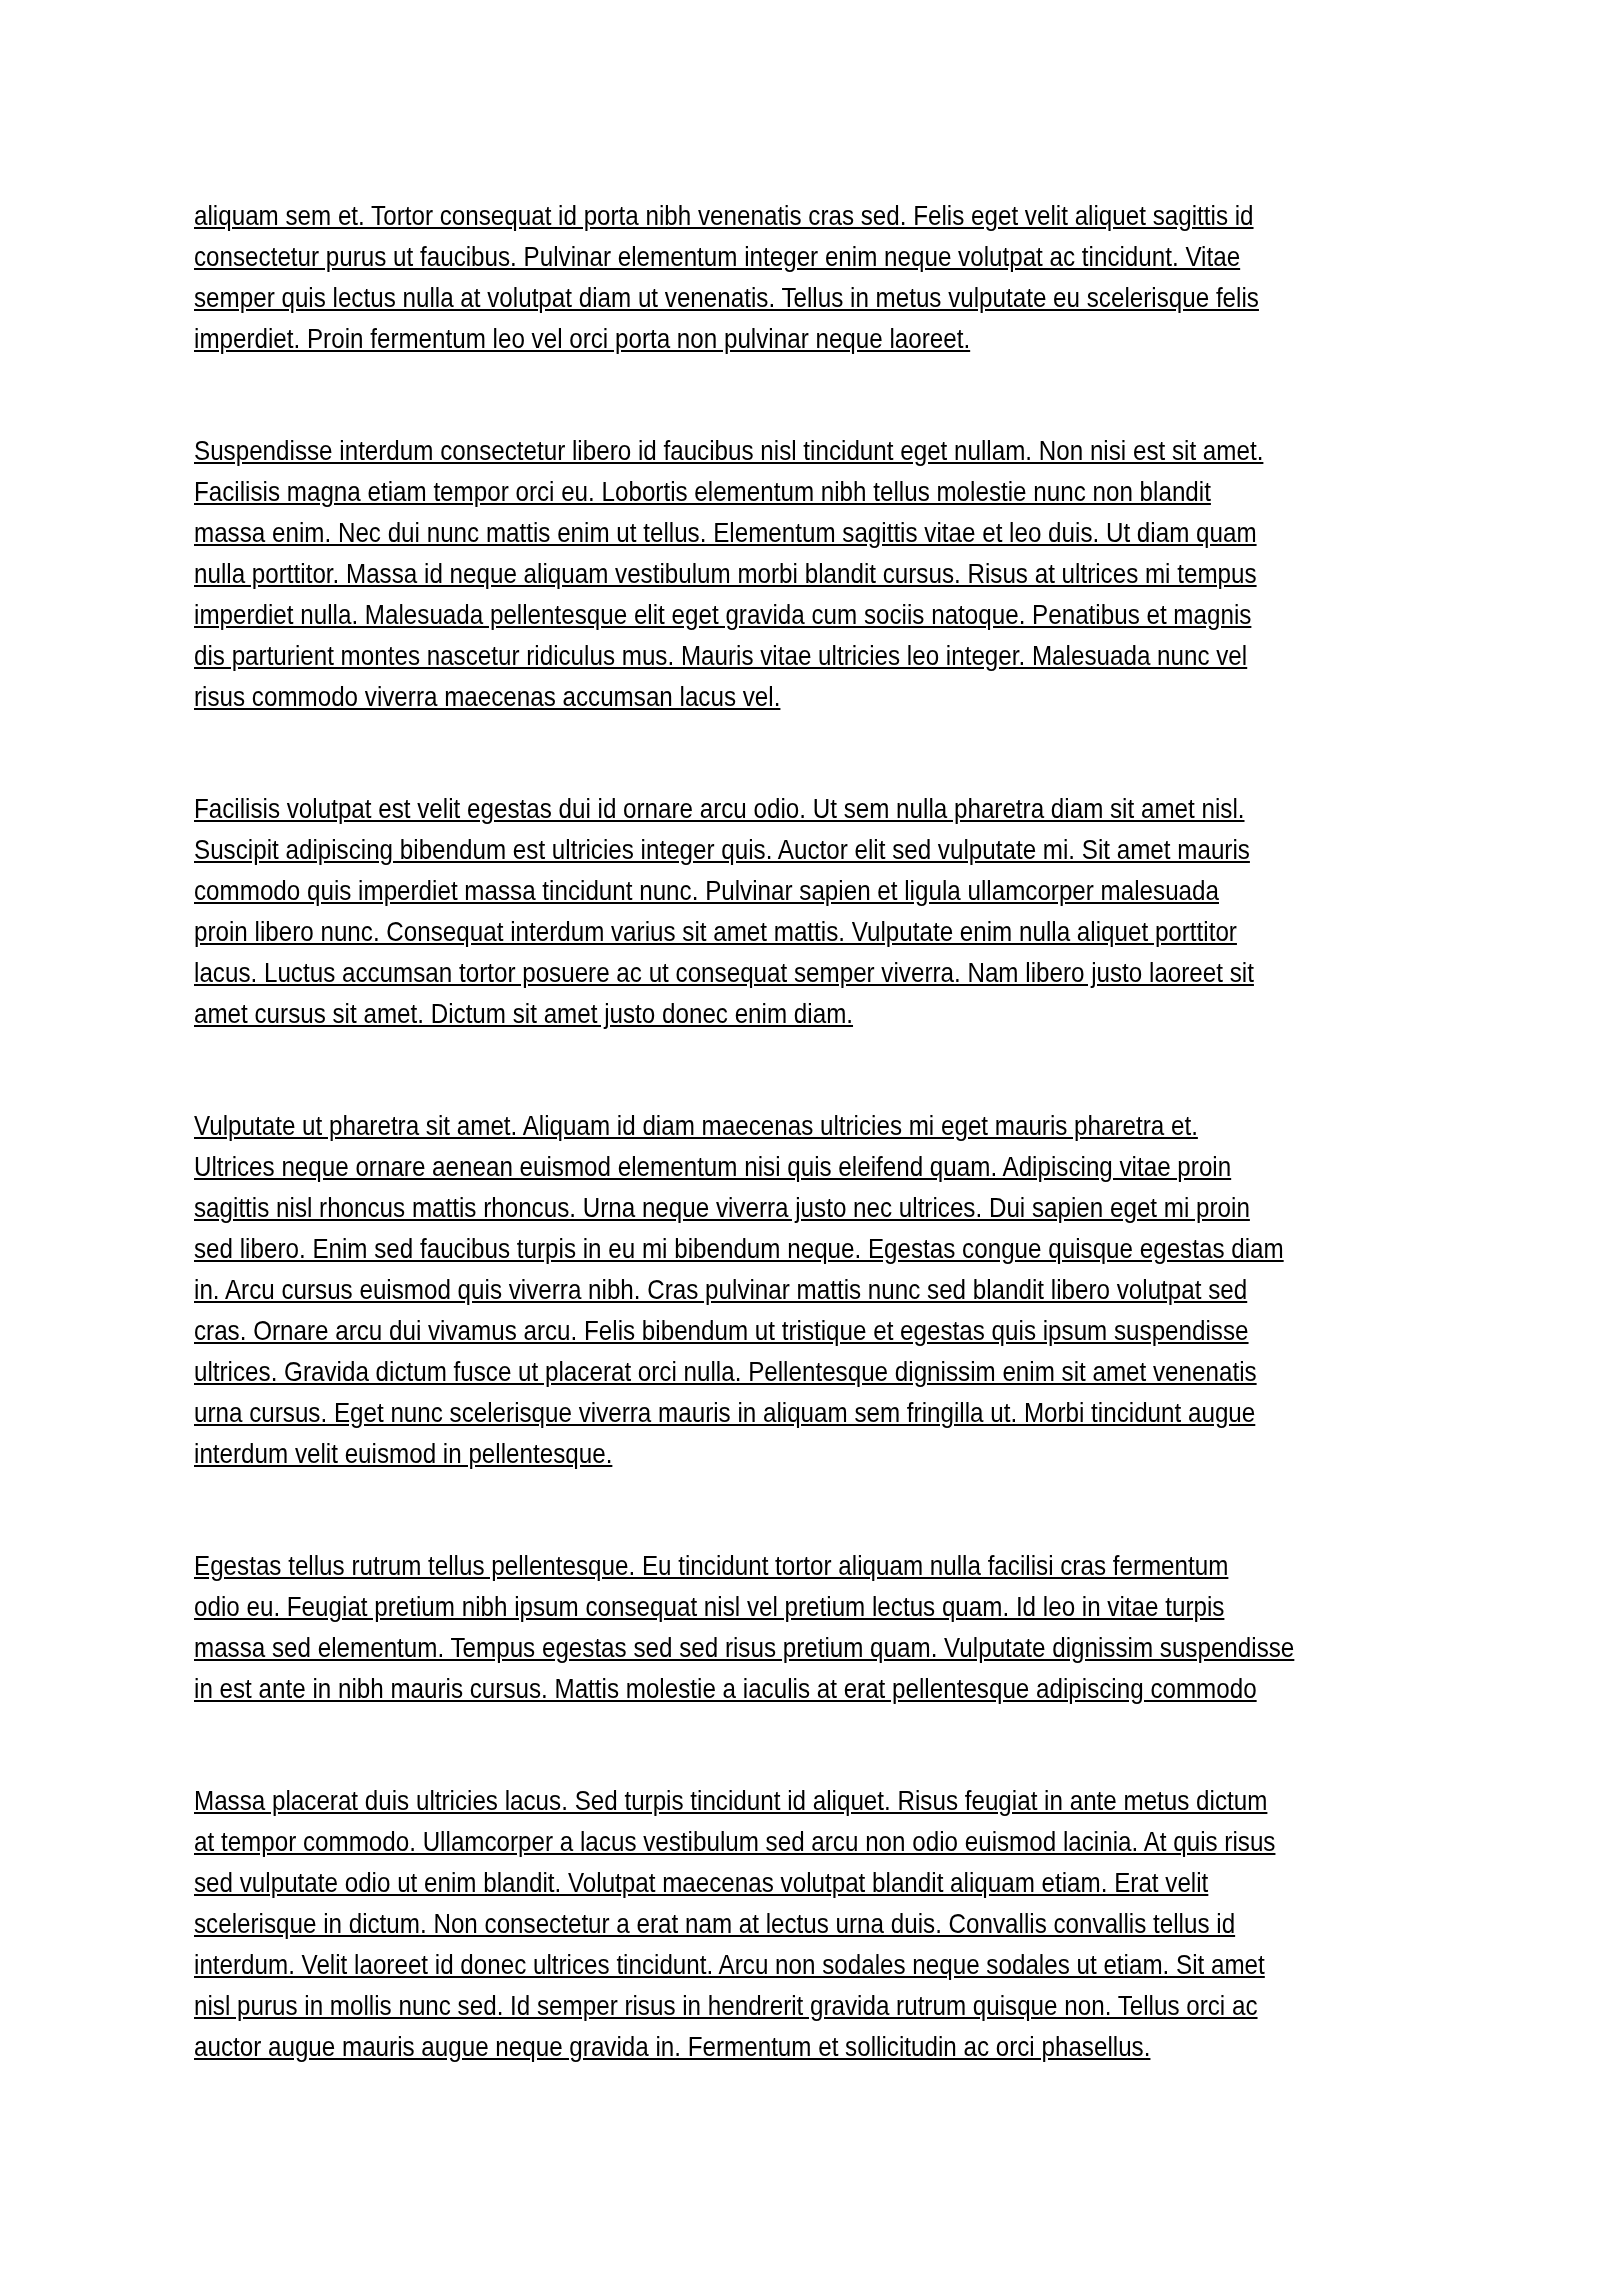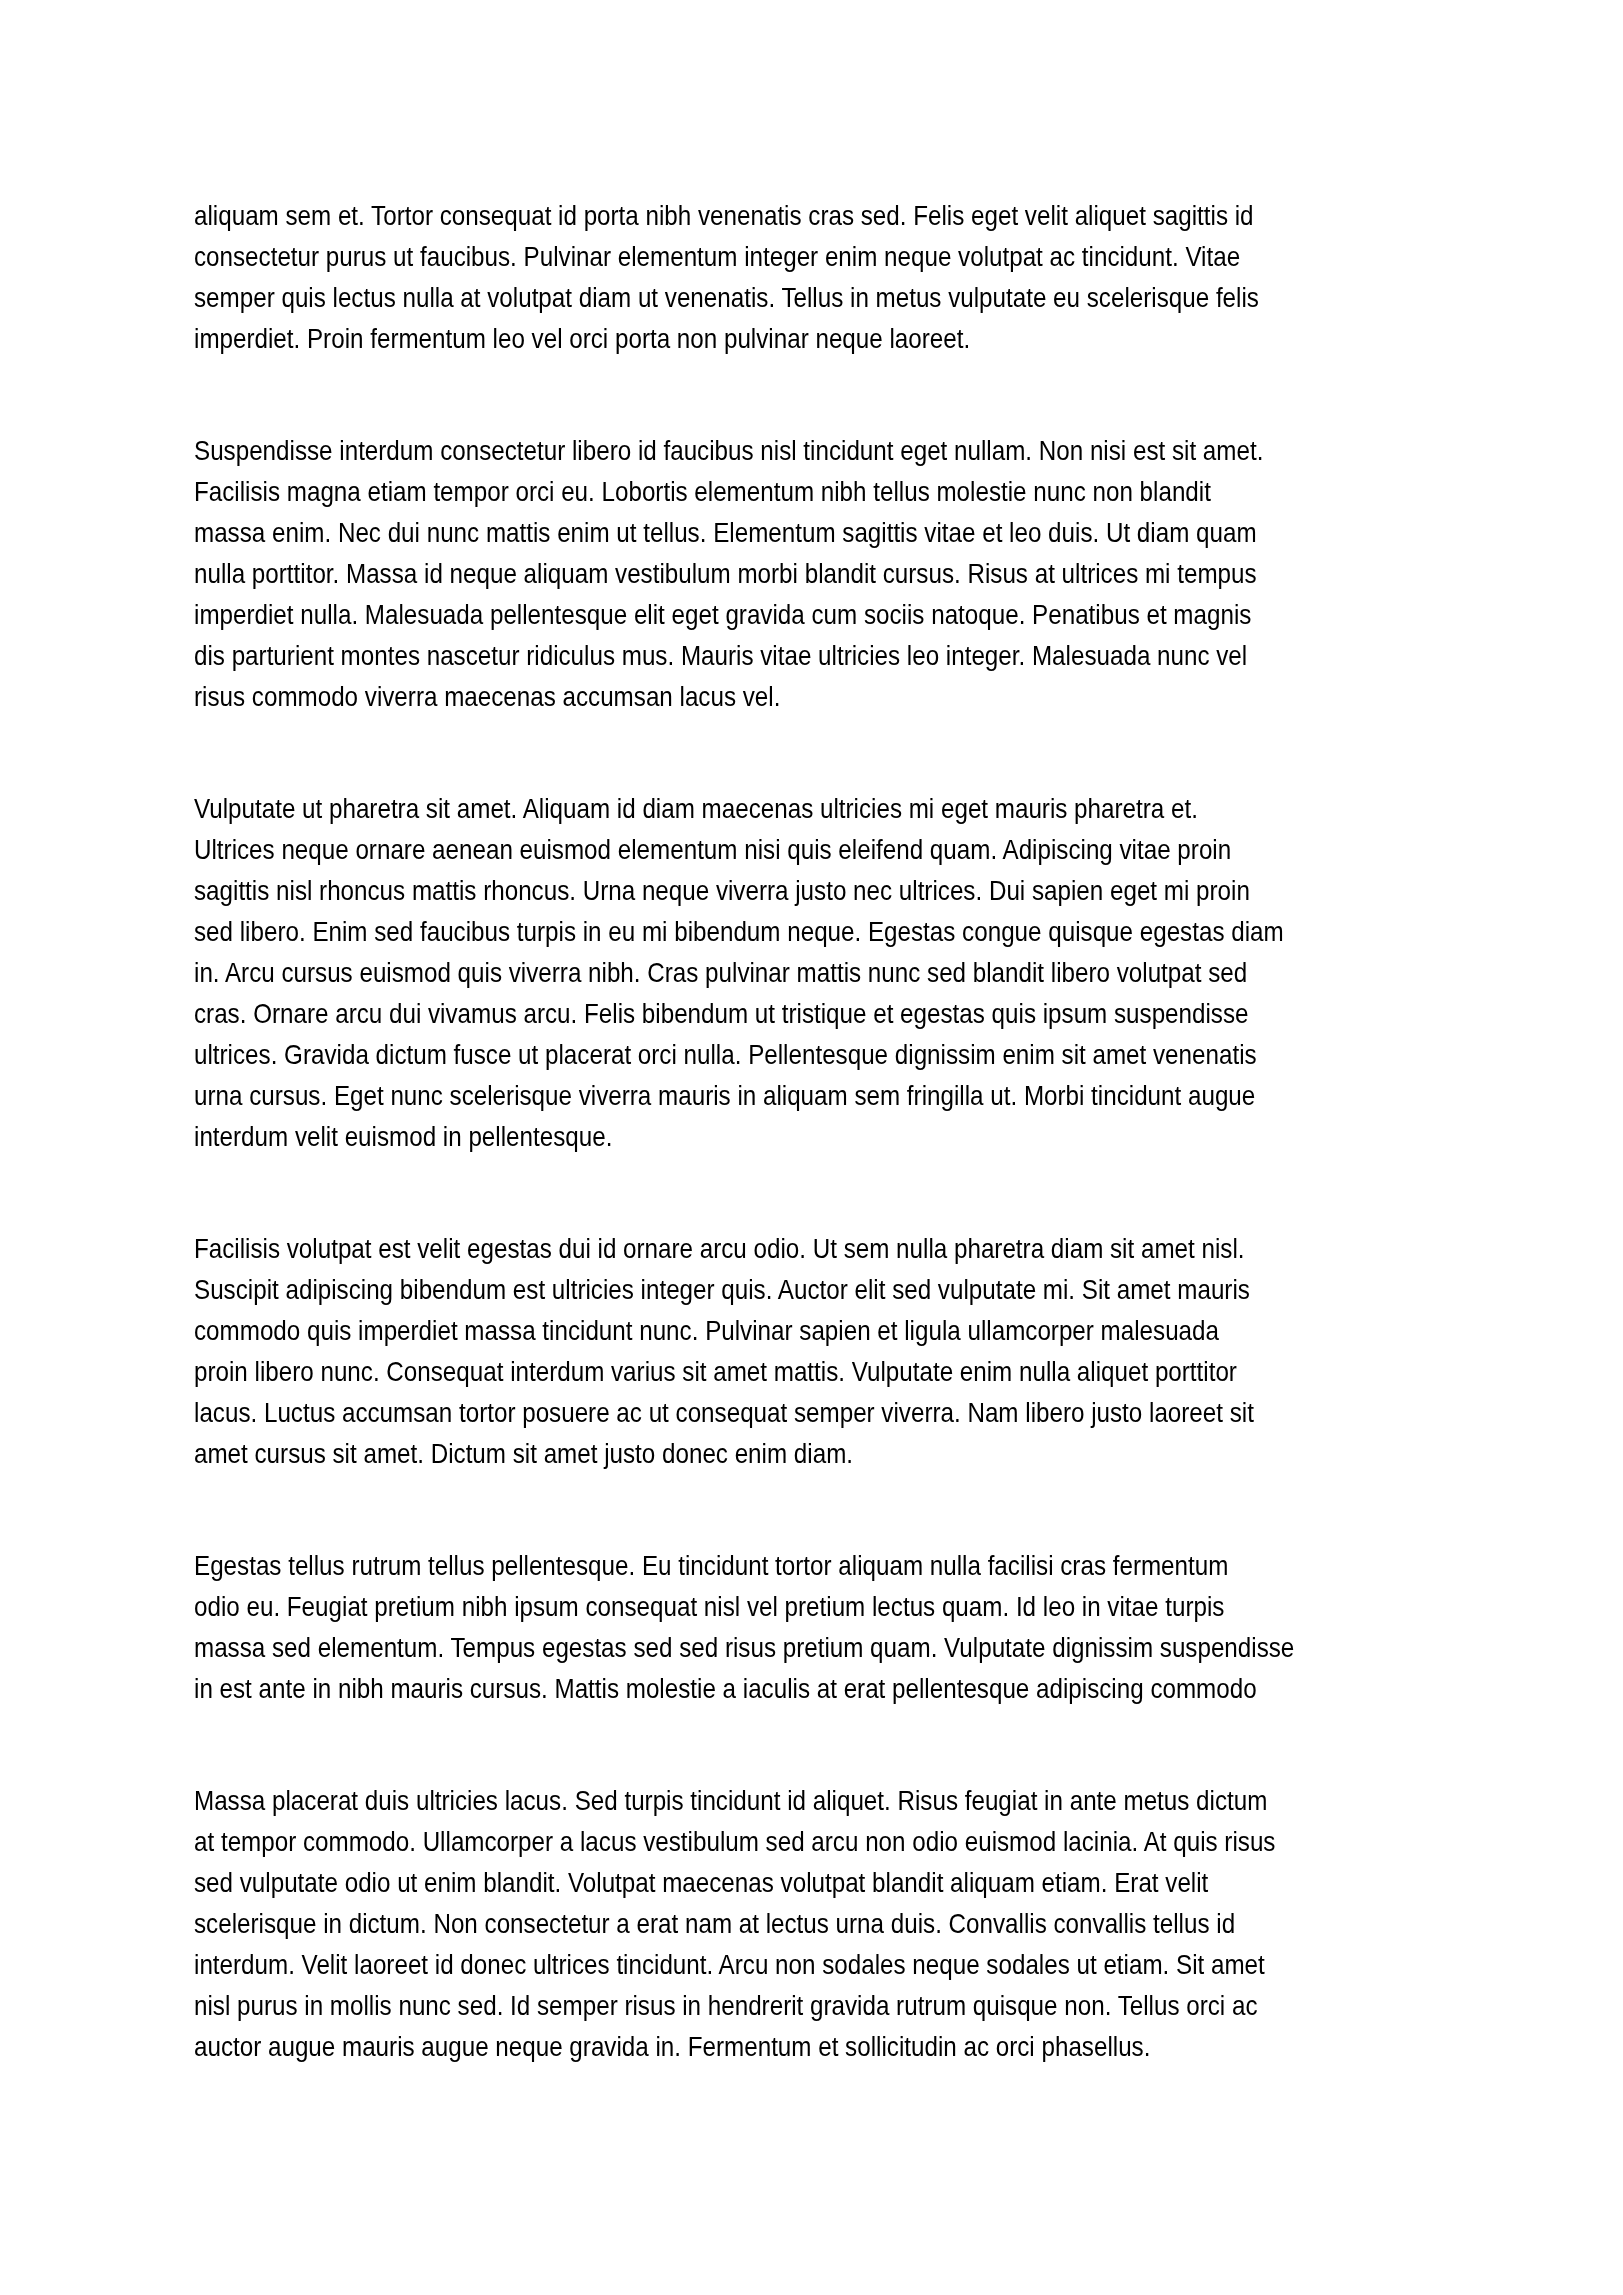--- a/index.html
+++ b/index.html
@@ -10,20 +10,21 @@
   .page {
     position: relative;
     width: 1512px;
     height: 2295px;
     background: #ffffff;
     box-sizing: border-box;
     padding: 195px 190px 4px 194px;
     overflow: hidden;
     font-family: "Liberation Sans", sans-serif;
     color: #000000;
+    text-decoration: underline;
   }
   .para {
     margin: 0 0 71px 0;
     padding: 0;
     font-size: 27.5px;
     line-height: 41px;
     font-weight: 400;
   }
   .line {
     display: block;
@@ -46,37 +47,37 @@
       <p class="para">
         <span class="line">Suspendisse interdum consectetur libero id faucibus nisl tincidunt eget nullam. Non nisi est sit amet.</span>
         <span class="line">Facilisis magna etiam tempor orci eu. Lobortis elementum nibh tellus molestie nunc non blandit</span>
         <span class="line">massa enim. Nec dui nunc mattis enim ut tellus. Elementum sagittis vitae et leo duis. Ut diam quam</span>
         <span class="line">nulla porttitor. Massa id neque aliquam vestibulum morbi blandit cursus. Risus at ultrices mi tempus</span>
         <span class="line">imperdiet nulla. Malesuada pellentesque elit eget gravida cum sociis natoque. Penatibus et magnis</span>
         <span class="line">dis parturient montes nascetur ridiculus mus. Mauris vitae ultricies leo integer. Malesuada nunc vel</span>
         <span class="line">risus commodo viverra maecenas accumsan lacus vel.</span>
       </p>
       <p class="para">
+        <span class="line">Facilisis volutpat est velit egestas dui id ornare arcu odio. Ut sem nulla pharetra diam sit amet nisl.</span>
+        <span class="line">Suscipit adipiscing bibendum est ultricies integer quis. Auctor elit sed vulputate mi. Sit amet mauris</span>
+        <span class="line">commodo quis imperdiet massa tincidunt nunc. Pulvinar sapien et ligula ullamcorper malesuada</span>
+        <span class="line">proin libero nunc. Consequat interdum varius sit amet mattis. Vulputate enim nulla aliquet porttitor</span>
+        <span class="line">lacus. Luctus accumsan tortor posuere ac ut consequat semper viverra. Nam libero justo laoreet sit</span>
+        <span class="line">amet cursus sit amet. Dictum sit amet justo donec enim diam.</span>
+      </p>
+      <p class="para">
         <span class="line">Vulputate ut pharetra sit amet. Aliquam id diam maecenas ultricies mi eget mauris pharetra et.</span>
         <span class="line">Ultrices neque ornare aenean euismod elementum nisi quis eleifend quam. Adipiscing vitae proin</span>
         <span class="line">sagittis nisl rhoncus mattis rhoncus. Urna neque viverra justo nec ultrices. Dui sapien eget mi proin</span>
         <span class="line">sed libero. Enim sed faucibus turpis in eu mi bibendum neque. Egestas congue quisque egestas diam</span>
         <span class="line">in. Arcu cursus euismod quis viverra nibh. Cras pulvinar mattis nunc sed blandit libero volutpat sed</span>
         <span class="line">cras. Ornare arcu dui vivamus arcu. Felis bibendum ut tristique et egestas quis ipsum suspendisse</span>
         <span class="line">ultrices. Gravida dictum fusce ut placerat orci nulla. Pellentesque dignissim enim sit amet venenatis</span>
         <span class="line">urna cursus. Eget nunc scelerisque viverra mauris in aliquam sem fringilla ut. Morbi tincidunt augue</span>
         <span class="line">interdum velit euismod in pellentesque.</span>
-      </p>
-      <p class="para">
-        <span class="line">Facilisis volutpat est velit egestas dui id ornare arcu odio. Ut sem nulla pharetra diam sit amet nisl.</span>
-        <span class="line">Suscipit adipiscing bibendum est ultricies integer quis. Auctor elit sed vulputate mi. Sit amet mauris</span>
-        <span class="line">commodo quis imperdiet massa tincidunt nunc. Pulvinar sapien et ligula ullamcorper malesuada</span>
-        <span class="line">proin libero nunc. Consequat interdum varius sit amet mattis. Vulputate enim nulla aliquet porttitor</span>
-        <span class="line">lacus. Luctus accumsan tortor posuere ac ut consequat semper viverra. Nam libero justo laoreet sit</span>
-        <span class="line">amet cursus sit amet. Dictum sit amet justo donec enim diam.</span>
       </p>
       <p class="para">
         <span class="line">Egestas tellus rutrum tellus pellentesque. Eu tincidunt tortor aliquam nulla facilisi cras fermentum</span>
         <span class="line">odio eu. Feugiat pretium nibh ipsum consequat nisl vel pretium lectus quam. Id leo in vitae turpis</span>
         <span class="line">massa sed elementum. Tempus egestas sed sed risus pretium quam. Vulputate dignissim suspendisse</span>
         <span class="line">in est ante in nibh mauris cursus. Mattis molestie a iaculis at erat pellentesque adipiscing commodo</span>
       </p>
       <p class="para">
         <span class="line">Massa placerat duis ultricies lacus. Sed turpis tincidunt id aliquet. Risus feugiat in ante metus dictum</span>
         <span class="line">at tempor commodo. Ullamcorper a lacus vestibulum sed arcu non odio euismod lacinia. At quis risus</span>

